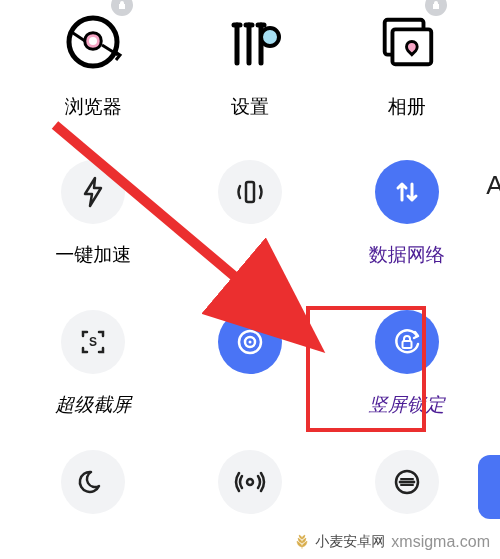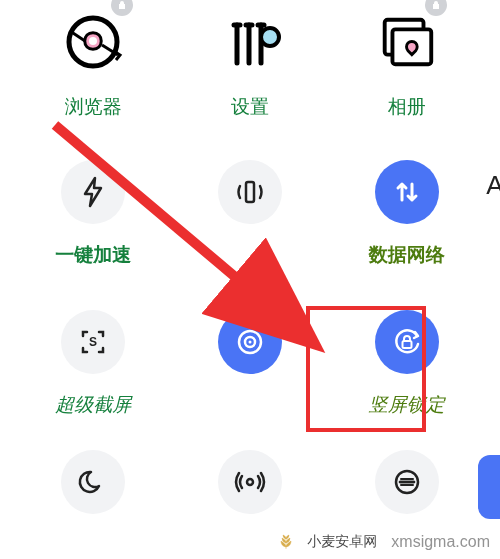--- a/index.html
+++ b/index.html
@@ -39,24 +39,24 @@
       border-radius: 50%;
       display: flex;
       align-items: center;
       justify-content: center;
       background: #f2f3f5;
     }
     .icon-circle.active { background: #4a74f5; }
     .label {
       margin-top: 20px;
       font-size: 19px;
-      color: #15803d;
+      color: #000000;
       text-align: center;
     }
-    .label.active { color: #4d7c0f; }
+    .label.active { color: #4c1d95; }
     .lock-badge {
       position: absolute;
       top: -16px;
       right: -8px;
       width: 22px;
       height: 22px;
       border-radius: 50%;
       background: #d0d2d6;
       display: flex;
       align-items: center;
@@ -90,34 +90,34 @@
       pointer-events: none;
       z-index: 10;
     }
     
     .watermark {
       position: absolute;
       right: 10px;
       bottom: 8px;
       display: flex;
       align-items: center;
-      gap: 12px;
+      gap: 4px;
       font-size: 14px;
       color: #333;
       opacity: 0.9;
     }
     .wheat-icon {
       width: 18px;
       height: 18px;
       display: inline-flex;
       align-items: center;
       justify-content: center;
     }
     
-    .row2 .label { margin-top: 18px; font-weight: bold; }
+    .row2 .label { margin-top: 18px; }
     .row3 .label { margin-top: 18px; font-style: italic; }
     .row4 { height: 80px; }
     .bottom-row {
       display: grid;
       grid-template-columns: repeat(3, 1fr);
       gap: 10px;
       padding: 0 20px;
     }
   </style>
 </head>

